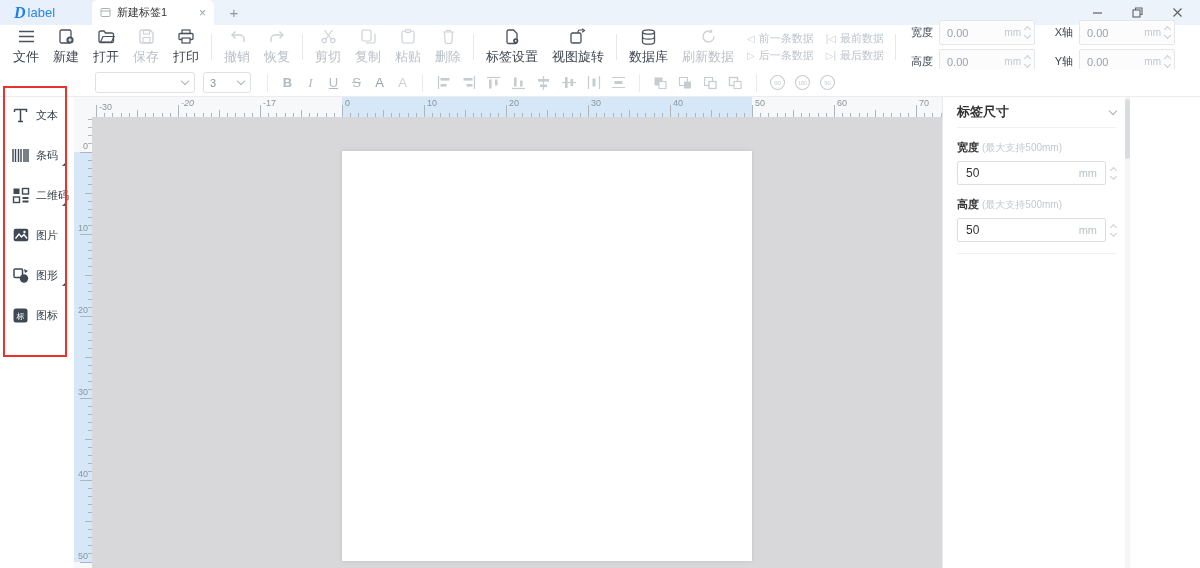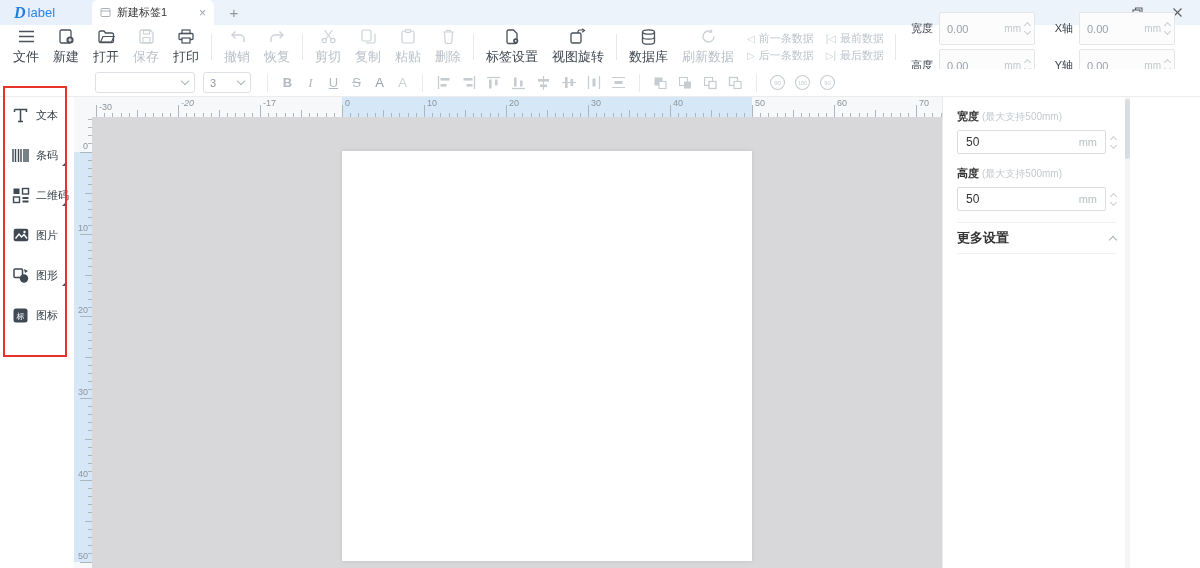--- a/index.html
+++ b/index.html
@@ -28,21 +28,21 @@
   .titem.disabled .tlabel { color:#b9c0c8; }
   .titem.disabled .ticon { color:#ccd2d8; }
   .vsep { width:1px; height:26px; background:#e6e8ea; margin:0 5px; }
   .navgroup { display:flex; flex-direction:column; justify-content:center; gap:2px; padding:0 6px; }
   .navitem { display:flex; align-items:center; gap:4px; font-size:11px; color:#bcc3ca; cursor:default; }
   .navitem .glyph { font-size:10px; color:#ccd2d8; }
   .fieldgrid { display:flex; flex-direction:column; gap:4px; padding-left:8px; }
   .fieldrow { display:flex; align-items:center; gap:14px; }
   .fpair { display:flex; align-items:center; gap:6px; }
   .flabel { font-size:11px; color:#3d4550; width:24px; text-align:right; white-space:nowrap; }
-  .minibox { width:96px; height:33px; border:1px solid #e3e6ea; border-radius:2px; background:#fcfcfd; display:flex; align-items:center; padding:0 4px 0 7px; gap:4px; }
+  .minibox { width:96px; height:25px; border:1px solid #e3e6ea; border-radius:2px; background:#fcfcfd; display:flex; align-items:center; padding:0 4px 0 7px; gap:4px; }
   .minibox .val { flex:1; font-size:11px; color:#9aa2aa; }
   .minibox .unit { font-size:10px; color:#c2c8ce; }
   .spin { display:flex; flex-direction:column; justify-content:center; gap:1px; }
   .spin i { display:block; width:5px; height:5px; border-right:1.2px solid #c9ced4; border-bottom:1.2px solid #c9ced4; }
   .spin .up { transform:rotate(-135deg); }
   .spin .dn { transform:rotate(45deg); }
 
   
   .toolbar2 { position:absolute; left:0; top:69px; width:1200px; height:28px; background:#fff; border-bottom:1px solid #ececec; display:flex; align-items:center; padding-left:95px; }
   .selectbox { height:21px; border:1px solid #dde1e6; border-radius:3px; background:#fff; display:flex; align-items:center; padding:0 6px; gap:6px; margin-right:8px; }
@@ -775,20 +775,24 @@
         <div class="rlabel" style="left: 827px; top: 1px;">70</div>
         <div class="rlabel" style="left: 909px; top: 1px;">80</div>
       </div>
     <div class="canvas">
       <div class="page"></div>
     </div>
   </div>
 
   <div class="rpanel">
     <div class="rpanel-inner">
+      <div class="sect-head">
+        <span class="sect-title">标签尺寸</span>
+        <span class="chev-s chev-down"></span>
+      </div>
 
       <div class="inp-group">
         <div class="inp-label">
           <span>宽度</span><span class="inp-hint">(最大支持500mm)</span>
         </div>
         <div class="inp-row">
           <div class="inpbox">
             <span class="val">50</span>
             <span class="unit">mm</span>
           </div>
@@ -810,22 +814,18 @@
           </div>
           <span class="spin">
               <i class="up"></i>
               <i class="dn"></i>
             </span>
         </div>
       </div>
 
       <div class="more-gap"></div>
 
-      <div class="sect-head">
-        <span class="sect-title">更多设置</span>
-        <span class="chev-s chev-up"></span>
-      </div>
     </div>
     <div class="scrolltrack">
         <div class="scrollthumb"></div>
       </div>
   </div>
 </div>
 
 </body></html>

